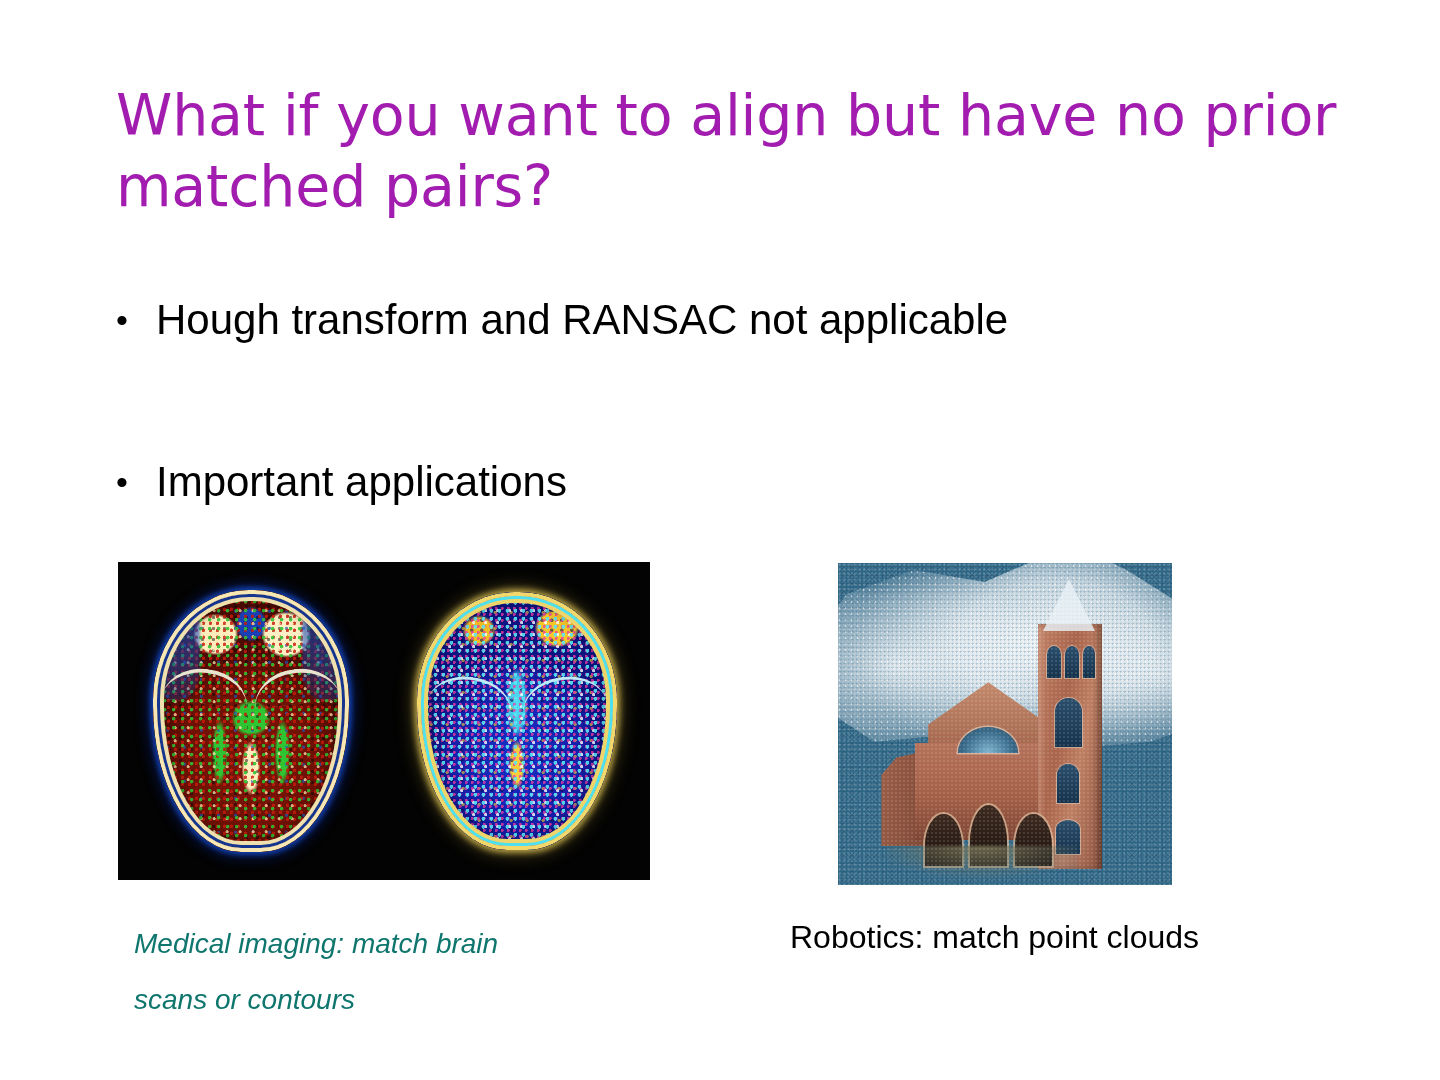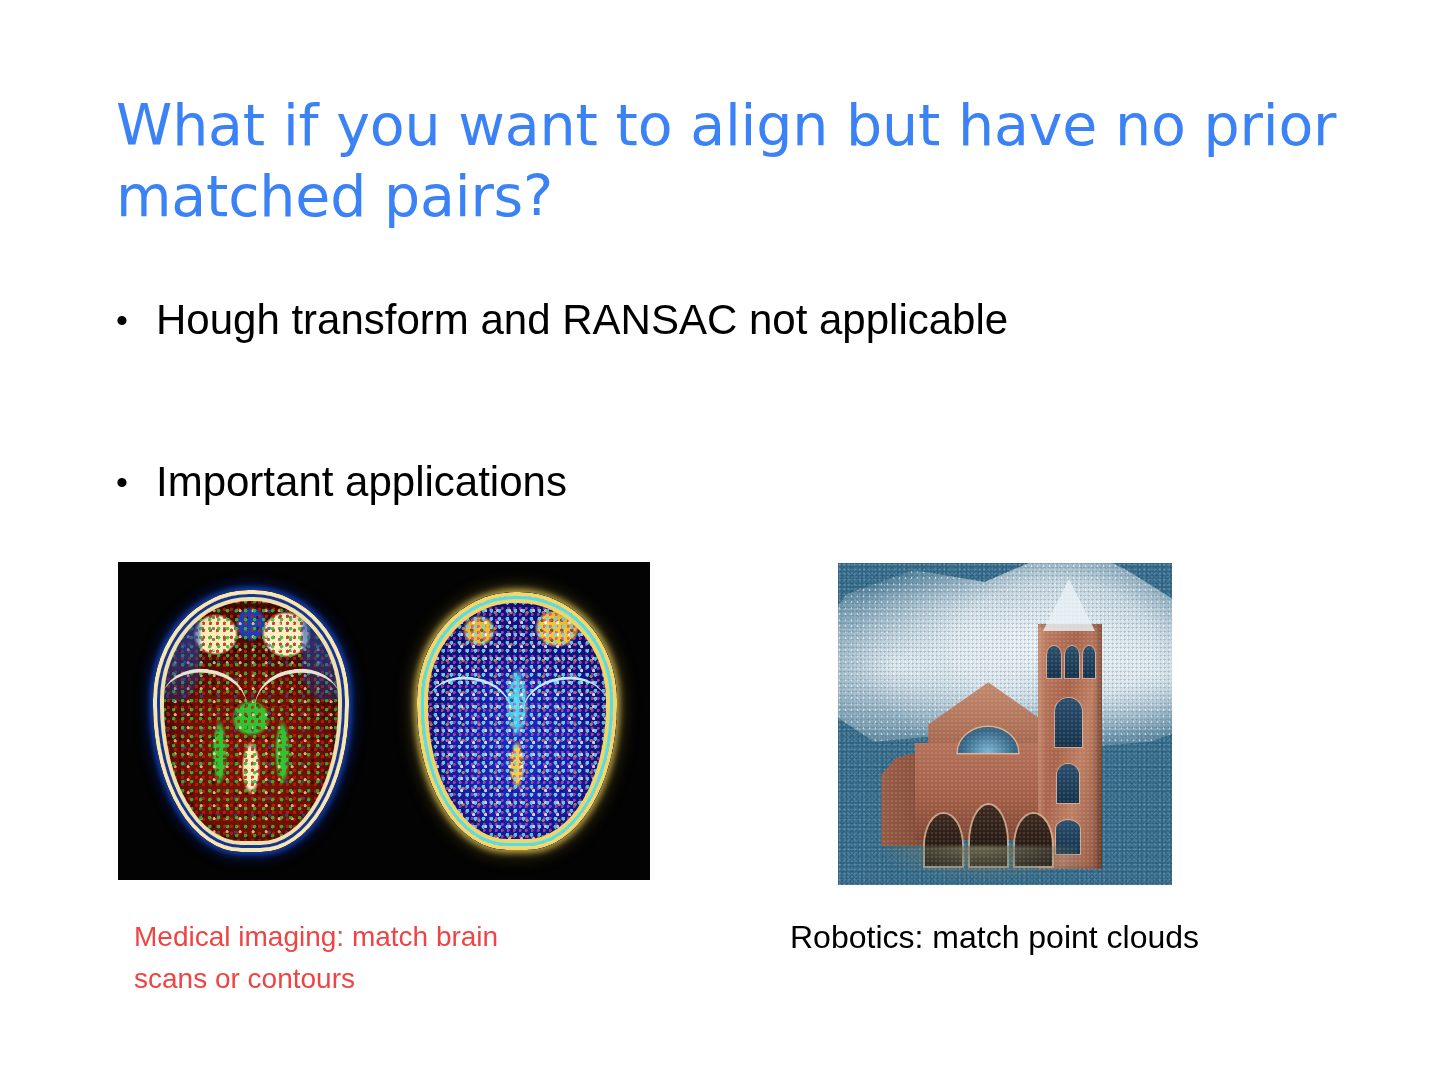--- a/index.html
+++ b/index.html
@@ -20,23 +20,22 @@
   #slide-title {
     position: absolute;
     left: 116px;
     top: 80px;
     width: 1230px;
     font-family: "DejaVu Sans", sans-serif;
     font-size: 57px;
     line-height: 71px;
     font-weight: 400;
     letter-spacing: -0.2px;
-    color: #3b82f6;
+    color: #a21caf;
     white-space: pre-line;
-    margin-top: 10px;
   }
 
   
   #bullet-list {
     position: absolute;
     left: 112px;
     top: 293px;
     width: 1200px;
   }
   .bullet-row {
@@ -348,23 +347,24 @@
     background-image: radial-gradient(circle at 50% 50%, rgba(255,255,255,0.12) 0 0.7px, rgba(0,0,0,0) 1.1px);
   }
 
   
   #caption-medical {
     position: absolute;
     left: 134px;
     top: 916px;
     width: 470px;
     font-size: 28px;
-    line-height: 42px;
-    color: #ef4444;
+    line-height: 56px;
+    color: #0f766e;
     white-space: pre-line;
+    font-style: italic;
   }
   #caption-robotics {
     position: absolute;
     left: 790px;
     top: 916px;
     width: 470px;
     font-size: 32px;
     line-height: 42px;
     color: #000000;
   }

